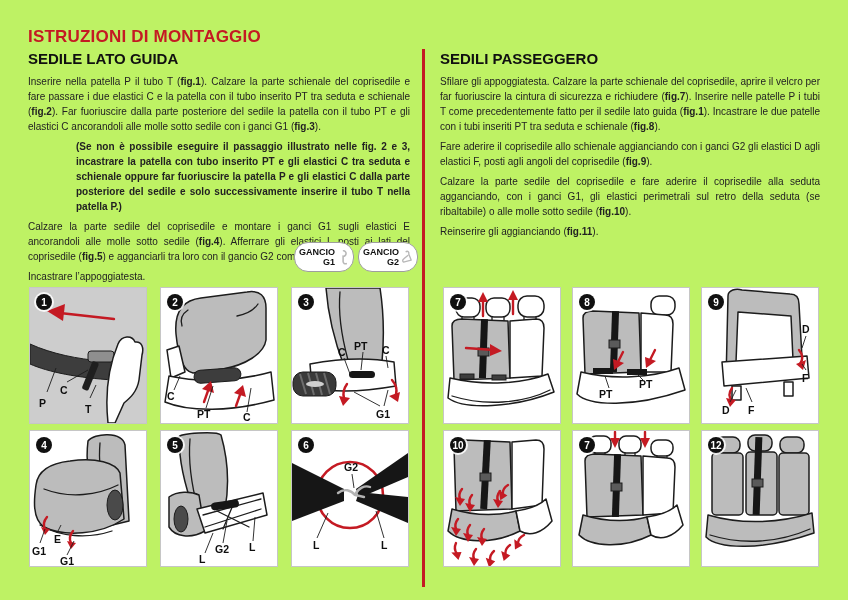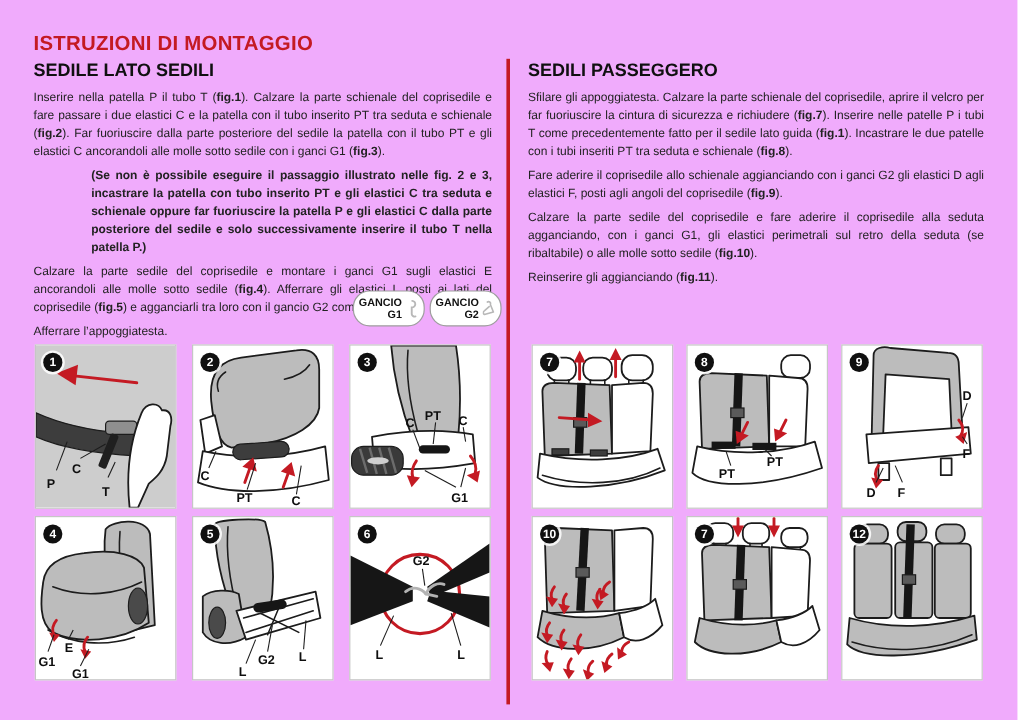--- a/index.html
+++ b/index.html
@@ -1,17 +1,17 @@
 <!DOCTYPE html>
 <html style="--accent: #c41a23;"><head>
 <meta charset="utf-8">
 <style>
   :root{ --accent:#c41a23; }
   html,body{margin:0;padding:0;background:#ffffff;}
-  .page{position:relative;width:848px;height:600px;background:#f0abfc;overflow:hidden;
+  .page{position:relative;width:848px;height:600px;background:#bef264;overflow:hidden;
         font-family:"Liberation Sans",sans-serif;color:#1f1f1f;}
   .title{position:absolute;left:28px;top:27px;margin:0;font-size:17px;font-weight:bold;
          color:var(--accent);letter-spacing:.2px;}
   .divider{position:absolute;left:422px;top:49px;width:3px;height:538px;background:var(--accent);}
   .col{position:absolute;top:50px;width:382px;}
   .col.left{left:28px;}
   .col.right{left:440px;width:380px;}
   .col h2{margin:0 0 7px;font-size:15px;font-weight:bold;color:#101010;}
   .col p{margin:0 0 5px;font-size:10px;line-height:15px;text-align:justify;color:#222;}
   .col p b{font-weight:bold;}
@@ -44,25 +44,25 @@
 </style>
 </head>
 <body>
 
 <div class="page">
 
   <h1 class="title">ISTRUZIONI DI MONTAGGIO</h1>
   <div class="divider"></div>
 
   <section class="col left">
-    <h2>SEDILE LATO SEDILI</h2>
+    <h2>SEDILE LATO GUIDA</h2>
     <p><span>Inserire nella patella P il tubo T (</span><b>fig.1</b><span>). Calzare la parte schienale del coprisedile e fare passare i due elastici C e la patella con il tubo inserito PT tra seduta e schienale (</span><b>fig.2</b><span>). Far fuoriuscire dalla parte posteriore del sedile la patella con il tubo PT e gli elastici C ancorandoli alle molle sotto sedile con i ganci G1 (</span><b>fig.3</b><span>).</span></p>
     <p class="boldpara"><span>(Se non è possibile eseguire il passaggio illustrato nelle fig. 2 e 3, incastrare la patella con tubo inserito PT e gli elastici C tra seduta e schienale oppure far fuoriuscire la patella P e gli elastici C dalla parte posteriore del sedile e solo successivamente inserire il tubo T nella patella P.)</span></p>
     <p><span>Calzare la parte sedile del coprisedile e montare i ganci G1 sugli elastici E ancorandoli alle molle sotto sedile (</span><b>fig.4</b><span>). Afferrare gli elastici L posti ai lati del coprisedile (</span><b>fig.5</b><span>) e agganciarli tra loro con il gancio G2 come in </span><b>fig.6</b><span>.</span></p>
-    <p><span>Afferrare l’appoggiatesta.</span></p>
+    <p><span>Incastrare l’appoggiatesta.</span></p>
   </section>
 
   <section class="col right">
     <h2>SEDILI PASSEGGERO</h2>
     <p><span>Sfilare gli appoggiatesta. Calzare la parte schienale del coprisedile, aprire il velcro per far fuoriuscire la cintura di sicurezza e richiudere (</span><b>fig.7</b><span>). Inserire nelle patelle P i tubi T come precedentemente fatto per il sedile lato guida (</span><b>fig.1</b><span>). Incastrare le due patelle con i tubi inseriti PT tra seduta e schienale (</span><b>fig.8</b><span>).</span></p>
     <p><span>Fare aderire il coprisedile allo schienale aggianciando con i ganci G2 gli elastici D agli elastici F, posti agli angoli del coprisedile (</span><b>fig.9</b><span>).</span></p>
     <p><span>Calzare la parte sedile del coprisedile e fare aderire il coprisedile alla seduta agganciando, con i ganci G1, gli elastici perimetrali sul retro della seduta (se ribaltabile) o alle molle sotto sedile (</span><b>fig.10</b><span>).</span></p>
     <p><span>Reinserire gli aggianciando (</span><b>fig.11</b><span>).</span></p>
   </section>
 

